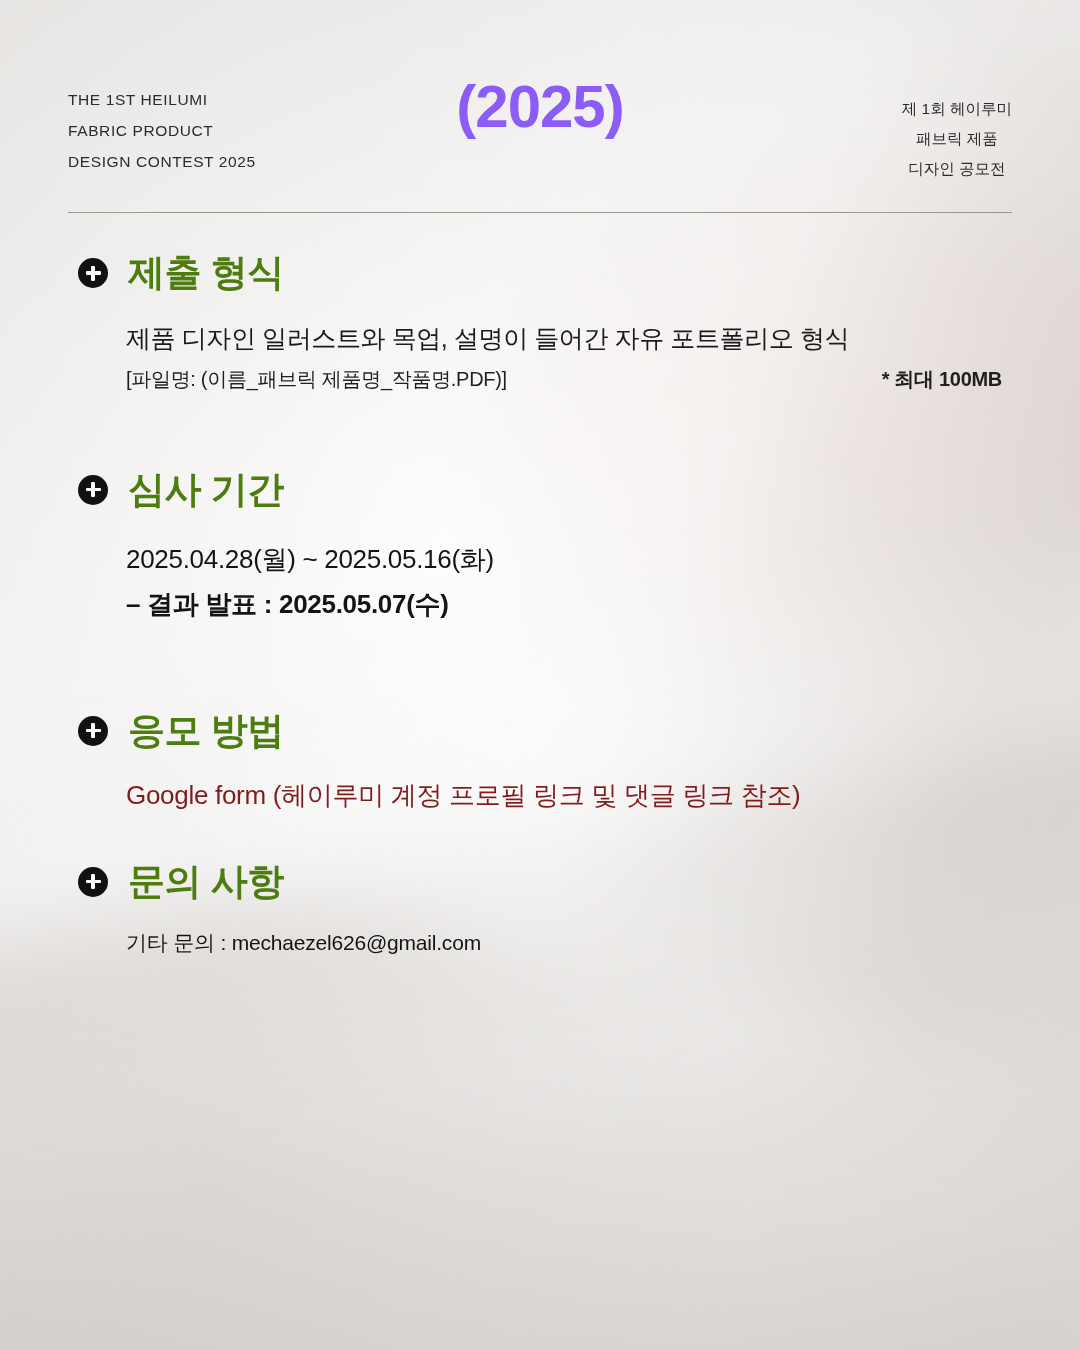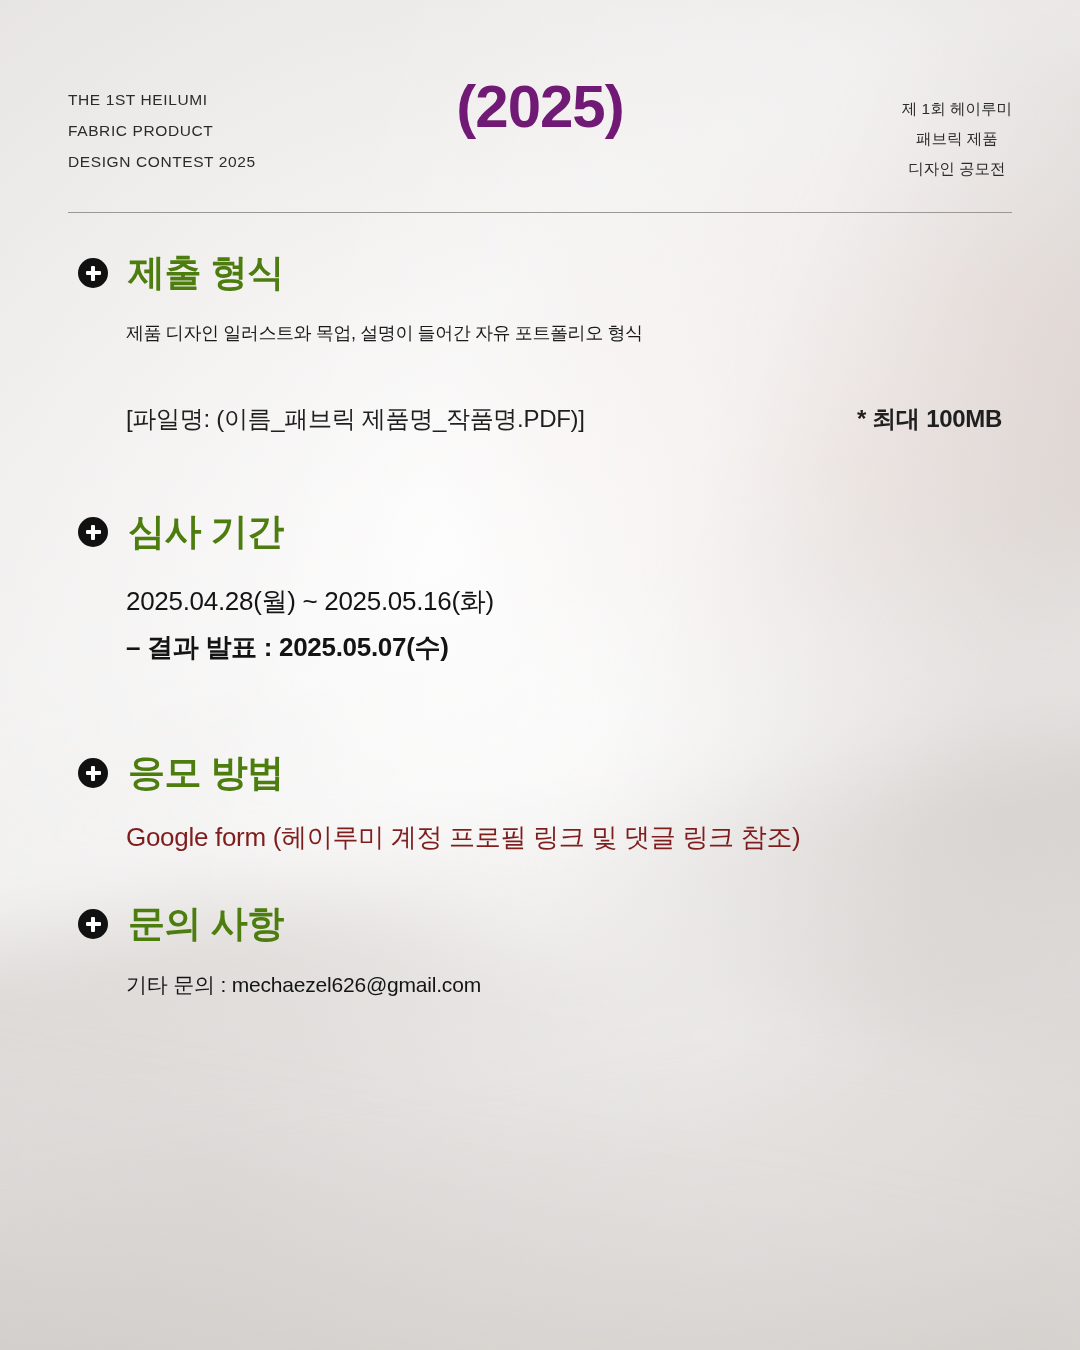--- a/index.html
+++ b/index.html
@@ -92,21 +92,21 @@
   }
 
   .hdr-center {
     position: absolute;
     left: 50%;
     transform: translateX(-50%);
     top: -12px;
     font-size: 60px;
     font-weight: 700;
     letter-spacing: -1px;
-    color: #701a75;
+    color: #8b5cf6;
   }
 
   .hdr-right {
     position: absolute;
     right: 0;
     top: 10px;
     text-align: center;
     font-size: 15.5px;
     line-height: 1.95;
     color: #2b2b2b;
@@ -166,41 +166,41 @@
   .sec-title {
     font-size: 37px;
     font-weight: 700;
     letter-spacing: -0.5px;
     color: #4d7c0f;
   }
 
   .sec-body { padding-left: 58px; }
 
   .body-line {
-    font-size: 18px;
+    font-size: 25px;
     line-height: 1.5;
     color: #1a1a1a;
     letter-spacing: -0.4px;
   }
 
   .sub-row {
     display: flex;
     align-items: baseline;
     justify-content: space-between;
     margin-top: 8px;
     padding-right: 10px;
   }
 
   .sub-note {
-    font-size: 24px;
+    font-size: 20px;
     color: #1f1f1f;
     letter-spacing: -0.3px;
   }
 
-  .sub-note.em { font-weight: 700; margin-top: 48px; }
+  .sub-note.em { font-weight: 700; }
 
   .date-line {
     font-size: 26px;
     line-height: 1.75;
     letter-spacing: -0.3px;
     color: #141414;
   }
   .date-line.second { font-weight: 700; }
 
   .mail-line {

